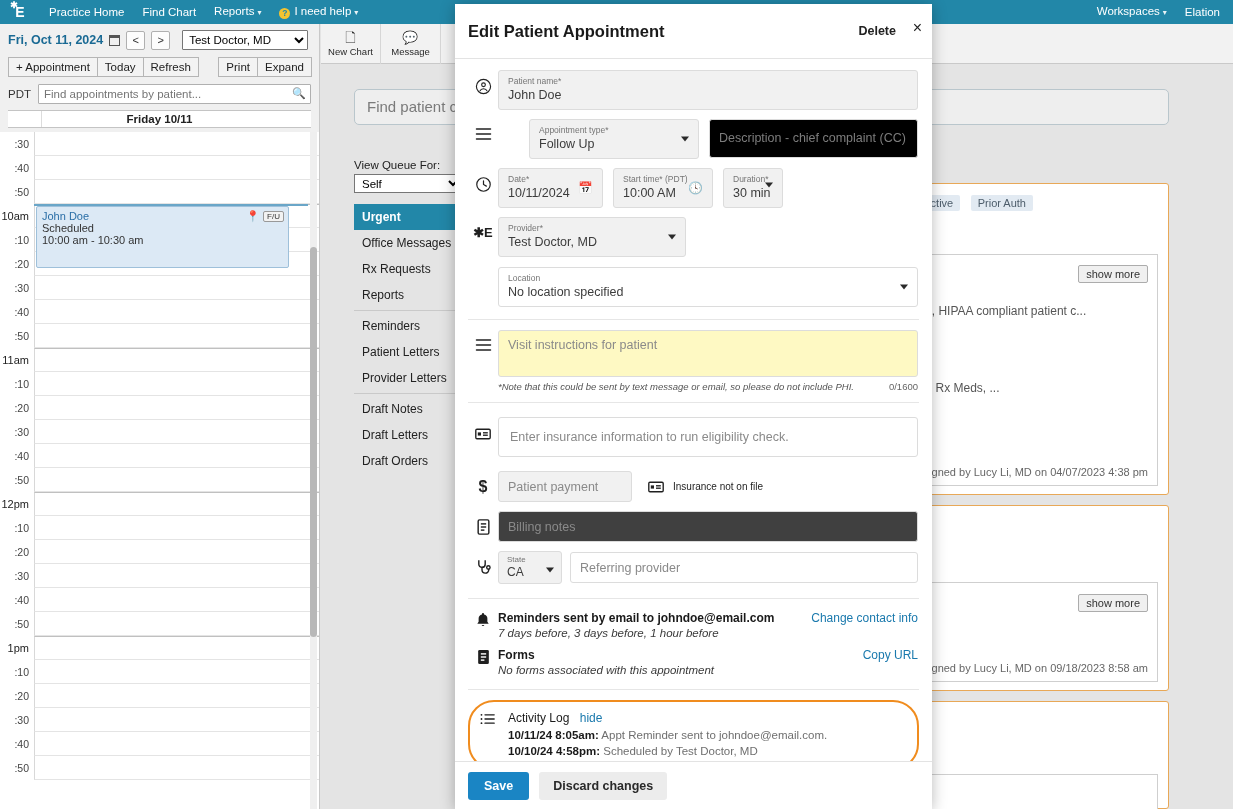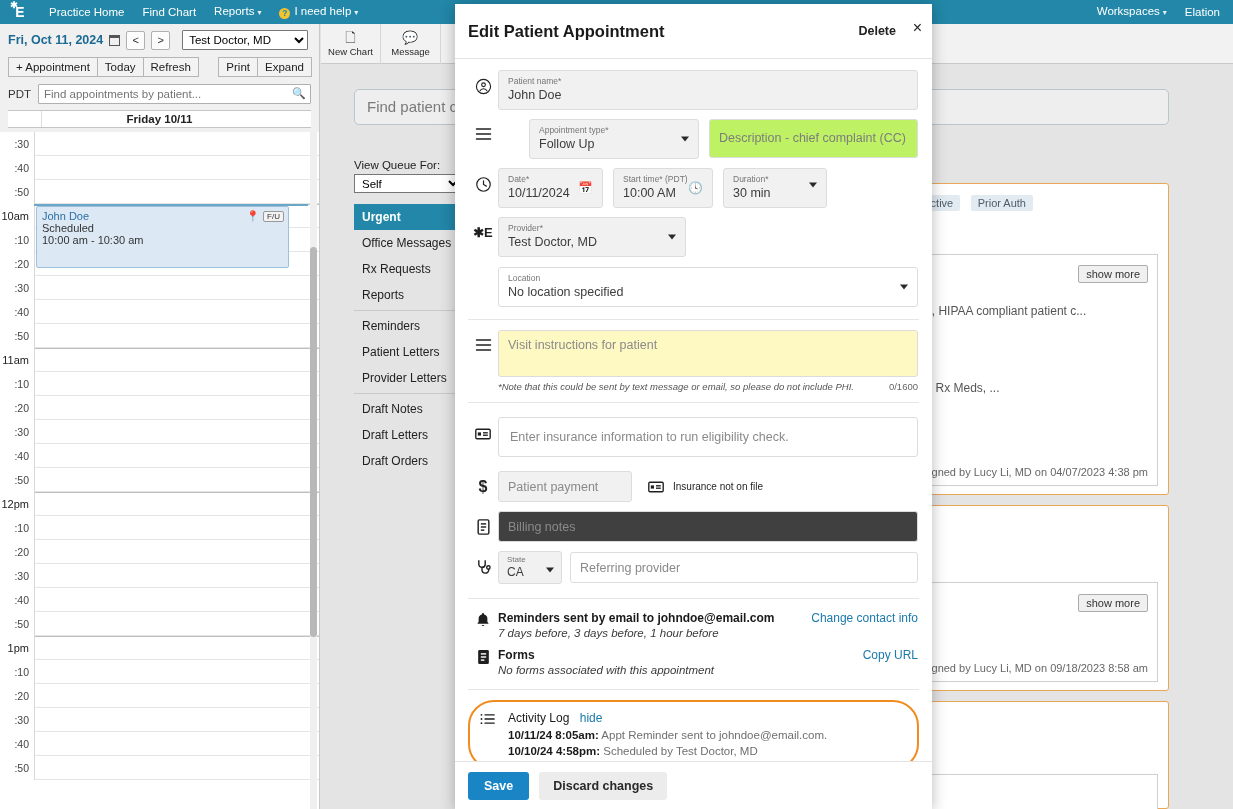--- a/index.html
+++ b/index.html
@@ -203,21 +203,21 @@
     display: flex; justify-content: center; padding-top: 8px;
   }
   .mfield { flex: 1; }
   .filled {
     background: #f1f1f1; border: 1px solid #dcdcdc; border-radius: 3px;
     padding: 5px 9px 5px 9px; position: relative;
   }
   .filled .flabel { font-size: 8.5px; color: #757575; line-height: 11px; }
   .filled .fval { font-size: 12.5px; color: #3c3c3c; line-height: 17px; }
   .outlined {
-    background: #bef264; border: 1px solid #dcdcdc; border-radius: 3px;
+    background: #000000; border: 1px solid #dcdcdc; border-radius: 3px;
     padding: 5px 9px; position: relative;
   }
   .outlined .fval { font-size: 12.5px; color: #7d7d7d; line-height: 17px; }
   .ph { color: #8a8a8a; }
   .dd-caret {
     position: absolute; right: 9px; top: 50%; transform: translateY(-50%);
     width: 0; height: 0; border-left: 4.5px solid transparent;
     border-right: 4.5px solid transparent; border-top: 5.5px solid #2a2a2a;
   }
   .field-icon { position: absolute; right: 9px; top: 50%; transform: translateY(-50%); font-size: 12px; color: #3a3a3a; }
@@ -602,21 +602,21 @@
           <div class="filled" style="width:105px;">
             <div class="flabel">Date*</div>
             <div class="fval">10/11/2024</div>
             <span class="field-icon">📅</span>
           </div>
           <div class="filled" style="width:100px;">
             <div class="flabel">Start time* (PDT)</div>
             <div class="fval">10:00 AM</div>
             <span class="field-icon">🕓</span>
           </div>
-          <div class="filled" style="width:104px;">
+          <div class="filled" style="width:60px;">
             <div class="flabel">Duration*</div>
             <div class="fval">30 min</div>
             <span class="dd-caret" style="top:16px;"></span>
           </div>
         </div>
       </div>
 
       <div class="mrow" style="margin-top:9px;">
         <div class="mi">
             <span style="font-size:13px; font-weight:bold;">✱E</span>

